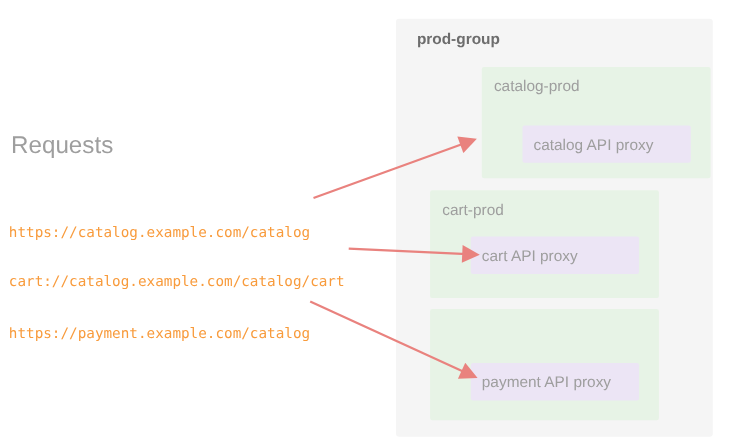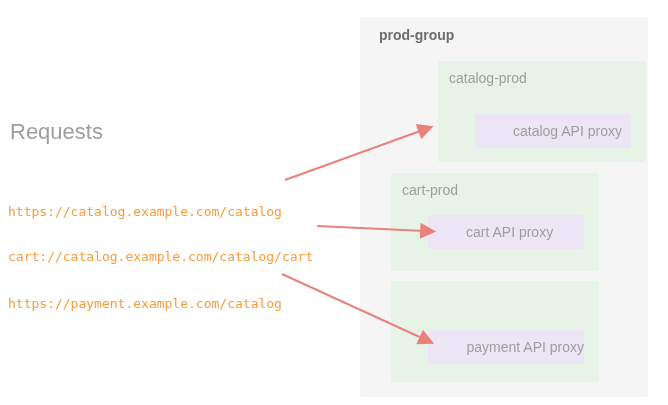--- a/index.html
+++ b/index.html
@@ -66,31 +66,30 @@
   .env-label {
     position: absolute;
     left: 11px;
     top: 9px;
     font-size: 14px;
     color: var(--label-text, #9e9e9e);
   }
   .proxy {
     position: absolute;
     left: 37px;
-    width: 128px;
+    width: 153px;
     height: 34px;
     background: var(--proxy-bg, #ece5f5);
     border-radius: 2px;
     display: flex;
     align-items: center;
-    padding-left: 28px;
   }
   .proxy-1 { top: 53px; }
   .proxy-2 { top: 42px; }
-  .proxy-3 { top: 49px; justify-content: flex-end; }
+  .proxy-3 { top: 49px; }
   .proxy-label {
     padding-left: 10px;
     font-size: 14px;
     color: var(--label-text, #9e9e9e);
     white-space: nowrap;
   }
 
   .arrows {
     position: absolute;
     left: 0;

